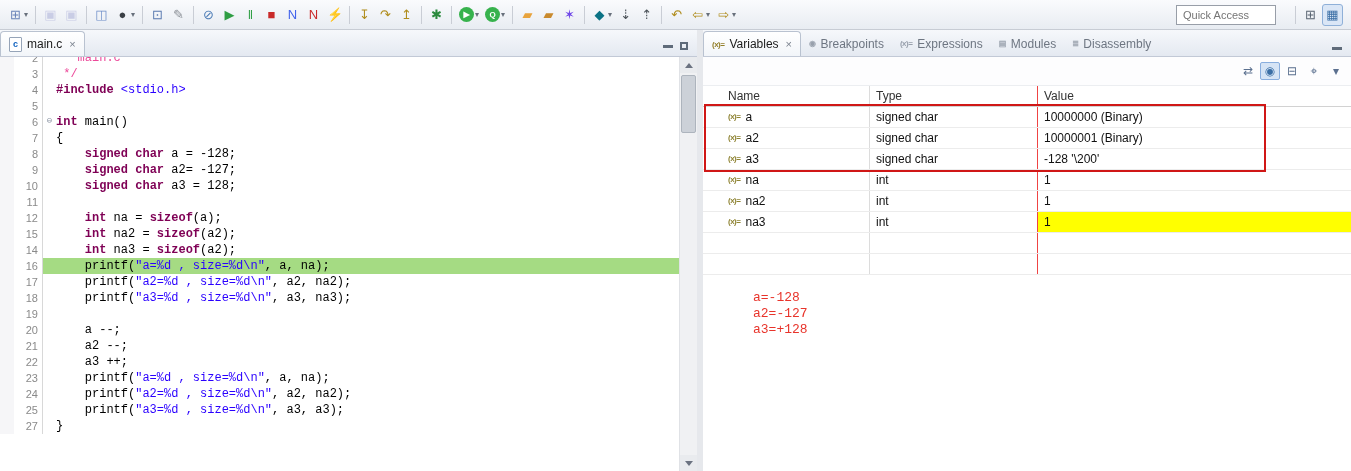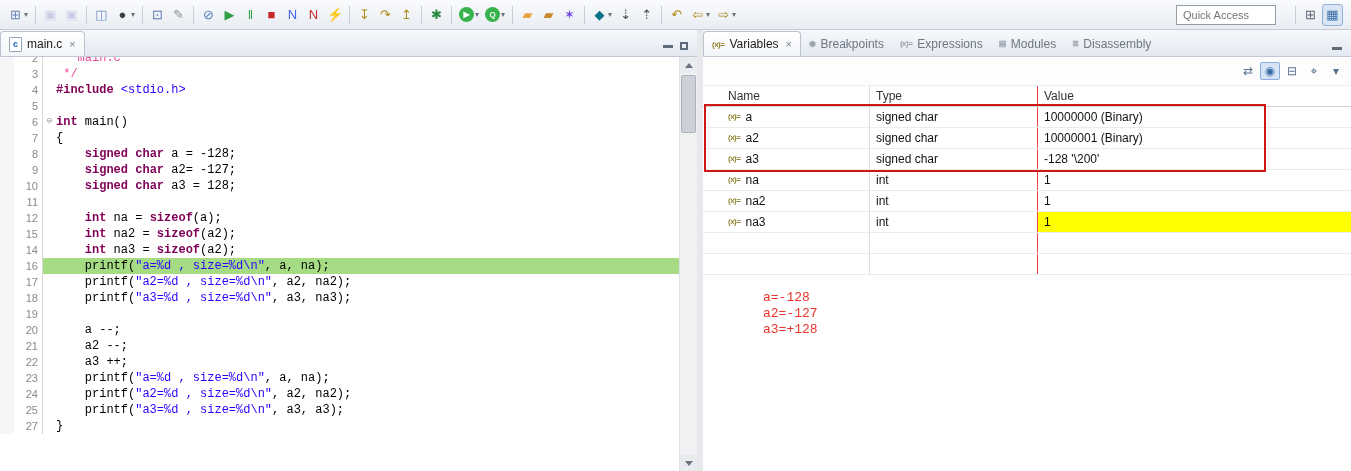--- a/index.html
+++ b/index.html
@@ -89,21 +89,21 @@
   .vticon{width:20px;height:18px;display:flex;align-items:center;justify-content:center;font-size:12px;border-radius:2px;box-sizing:border-box;}
   .vticon.pressed{background:#d6e4f5;border:1px solid #89aede;}
   .var-table{position:relative;font-size:12px;color:#111;flex:none;}
   .vt-row{display:flex;height:20px;line-height:20px;border-bottom:1px solid #ececec;}
   .vt-row.vt-head{border-bottom:1px solid #d2d2d2;color:#333;}
   .vt-name{width:167px;flex:none;box-sizing:border-box;padding-left:25px;border-right:1px solid #dcdcdc;display:flex;align-items:center;gap:5px;overflow:hidden;}
   .vt-type{width:168px;flex:none;box-sizing:border-box;padding-left:6px;border-right:1px solid #ef4444;overflow:hidden;}
   .vt-value{flex:1;padding-left:6px;overflow:hidden;}
   .var-icon{font-size:8px;font-weight:bold;color:#8f8434;letter-spacing:-0.5px;flex:none;}
   .red-box{position:absolute;left:1px;top:18px;width:558px;height:64px;border:2px solid #d01716;pointer-events:none;}
-  .annotation{position:absolute;left:60px;top:260px;font-family:"Liberation Mono","DejaVu Sans Mono",monospace;font-size:13px;line-height:16px;}
+  .annotation{position:absolute;left:50px;top:260px;font-family:"Liberation Mono","DejaVu Sans Mono",monospace;font-size:13px;line-height:16px;}
 </style>
 </head>
 <body>
 
 <div class="main-toolbar">
   <div id="tb-icons" class="tb-icons">
       <span class="tbicon">
         <span class="gl" style="color: rgb(106, 132, 184);">⊞</span>
         <span class="dd">▾</span>
       </span>

